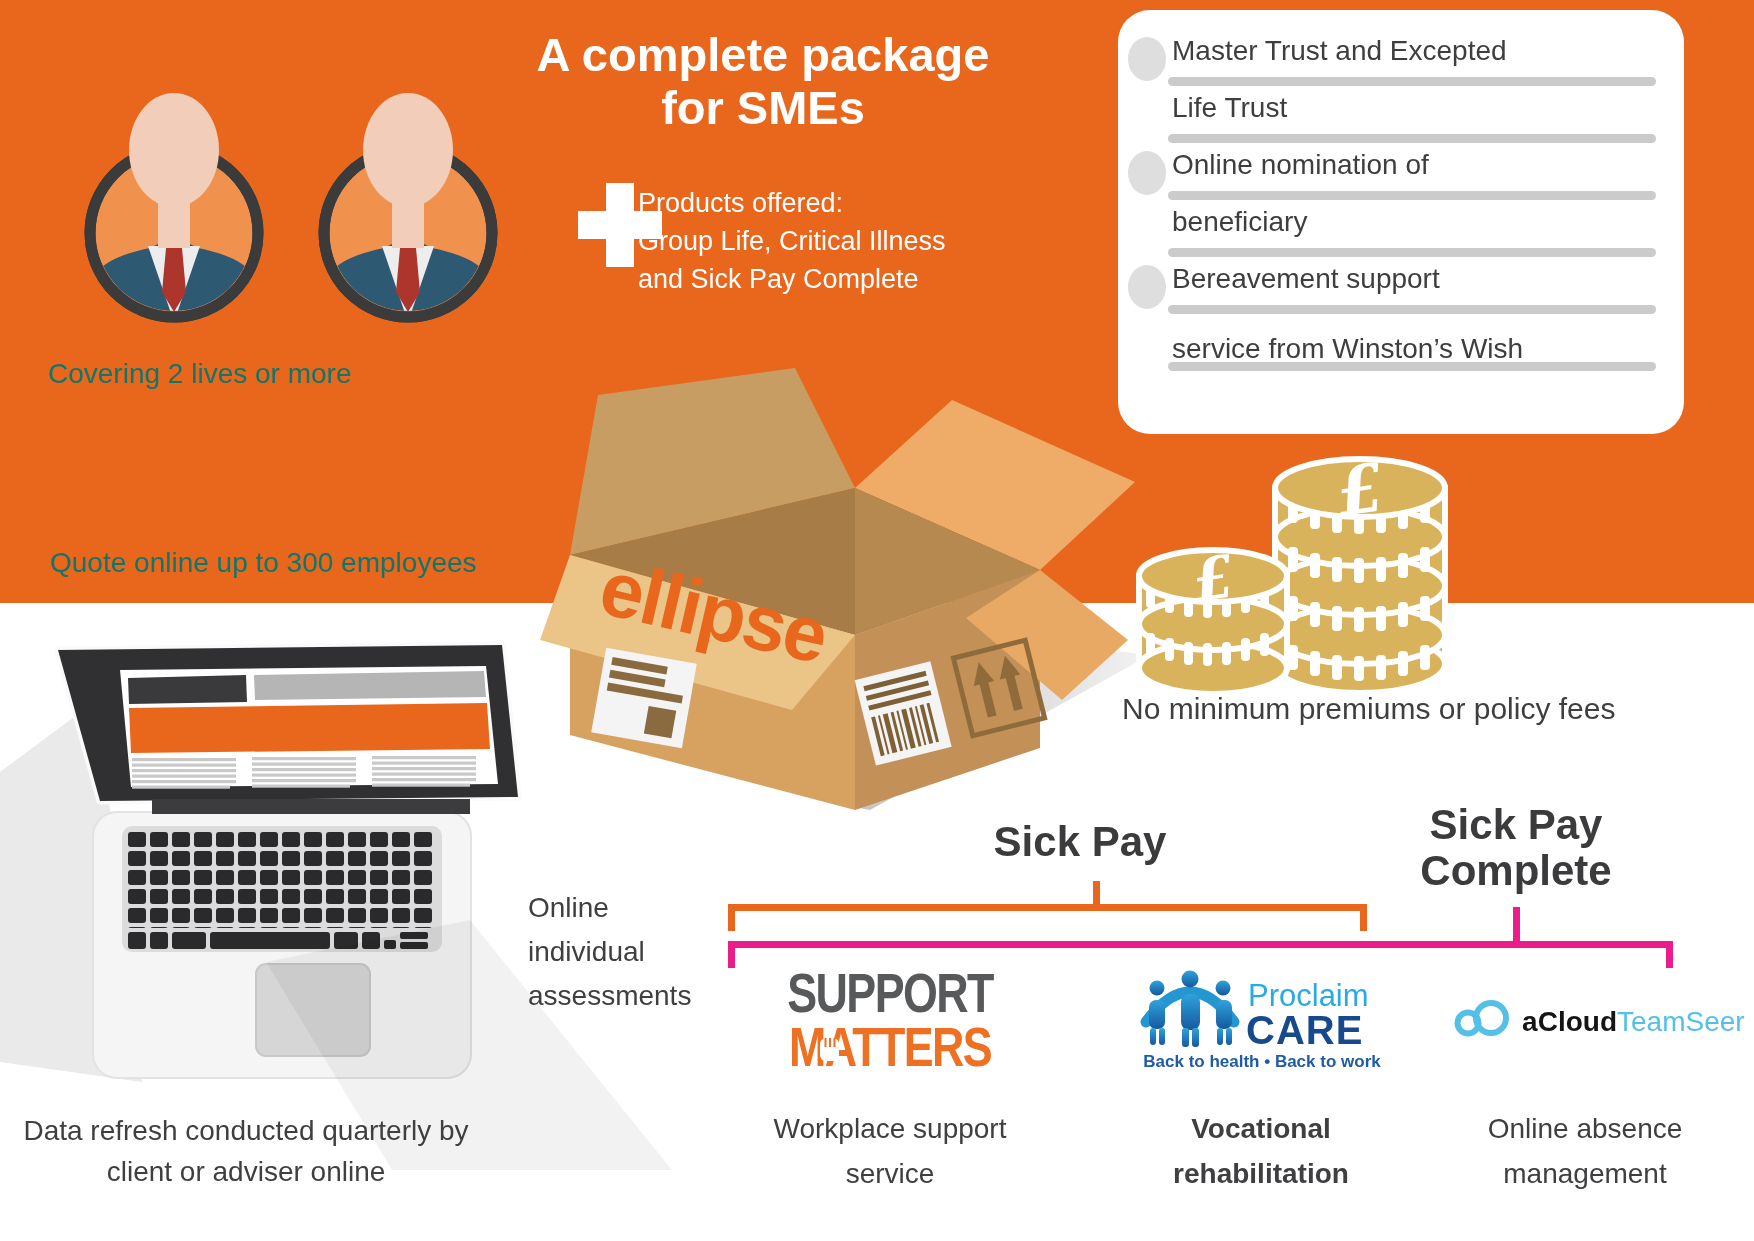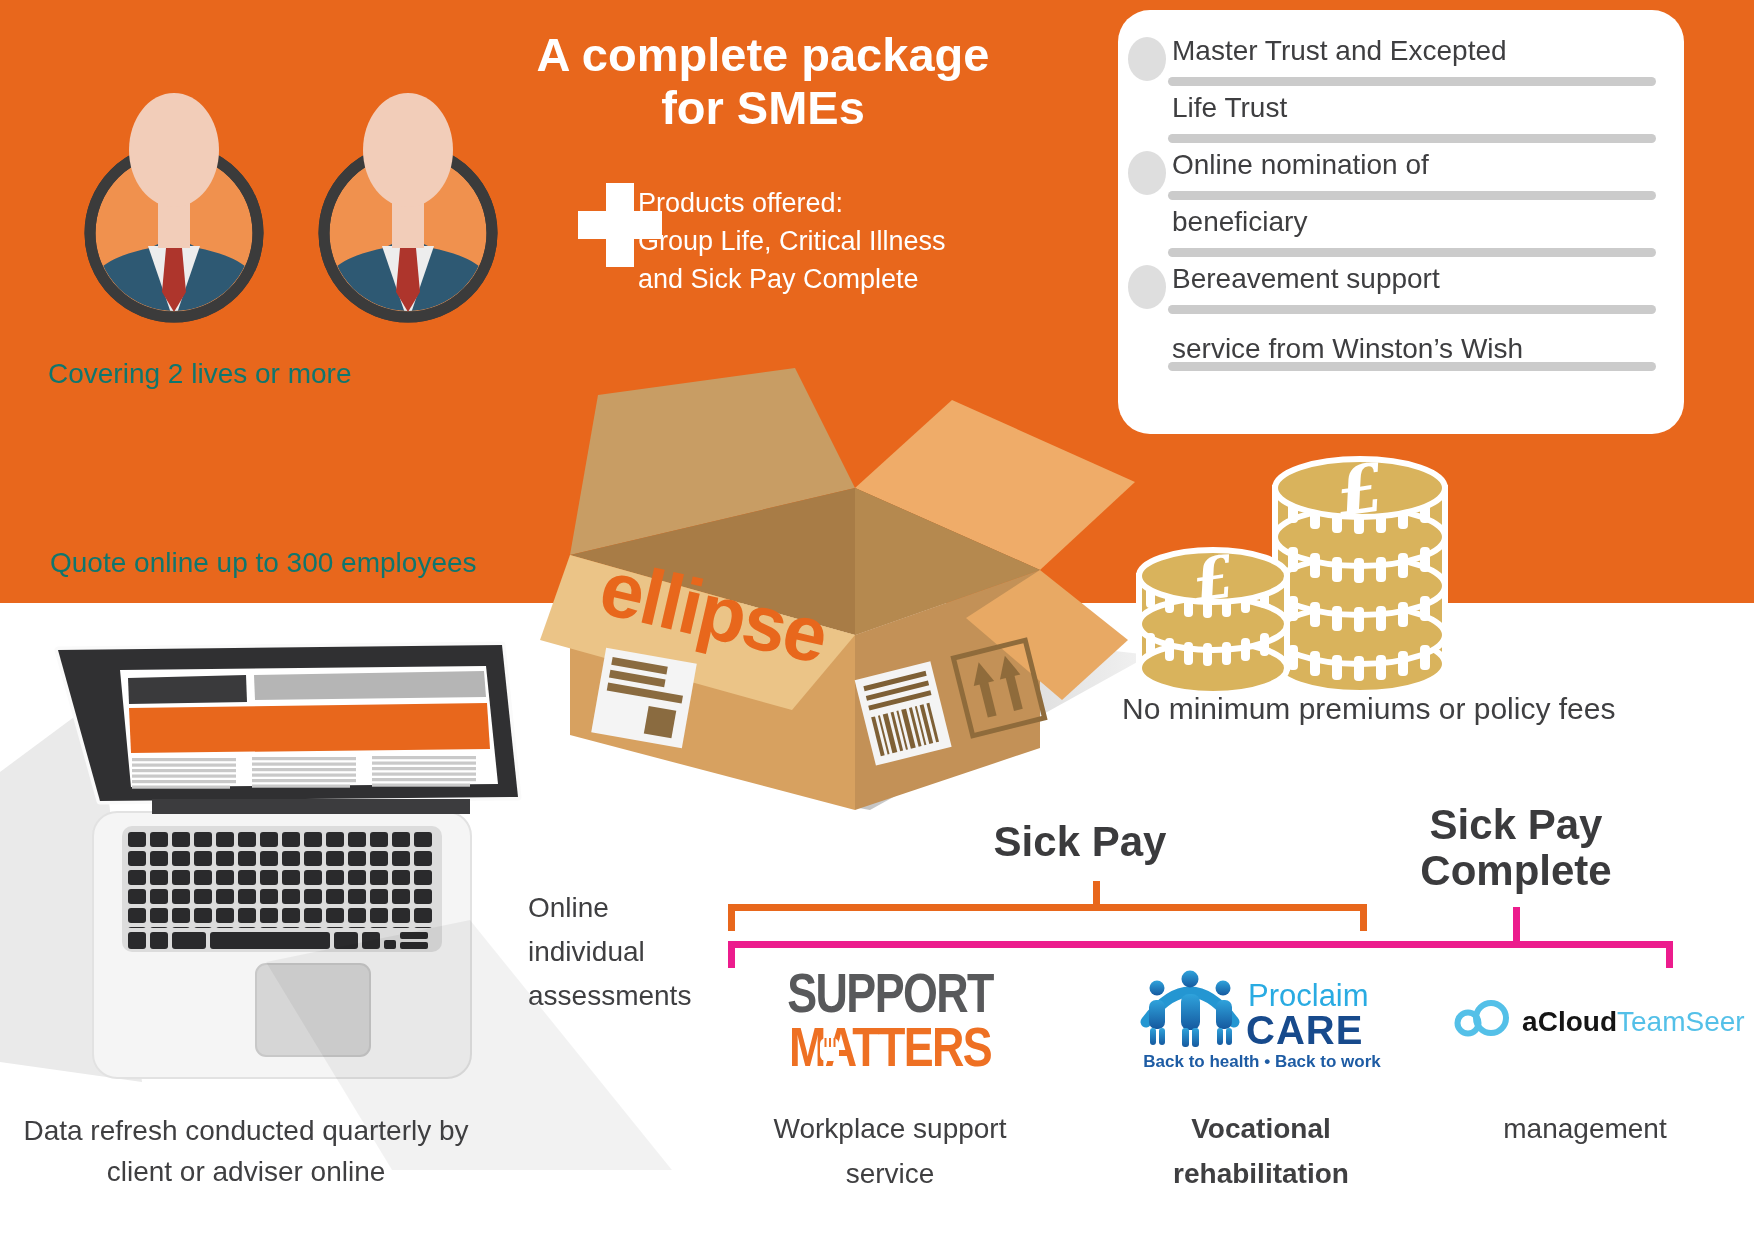--- a/index.html
+++ b/index.html
@@ -338,16 +338,17 @@
 
   <div class="abs logo-cap cap1">
     <div>Workplace support</div>
     <div>service</div>
   </div>
   <div class="abs logo-cap cap2">
     <div>Vocational</div>
     <div>rehabilitation</div>
   </div>
   <div class="abs logo-cap cap3">
+    <div>Online absence</div>
     <div>management</div>
   </div>
 
 </div>
 
 </body></html>

